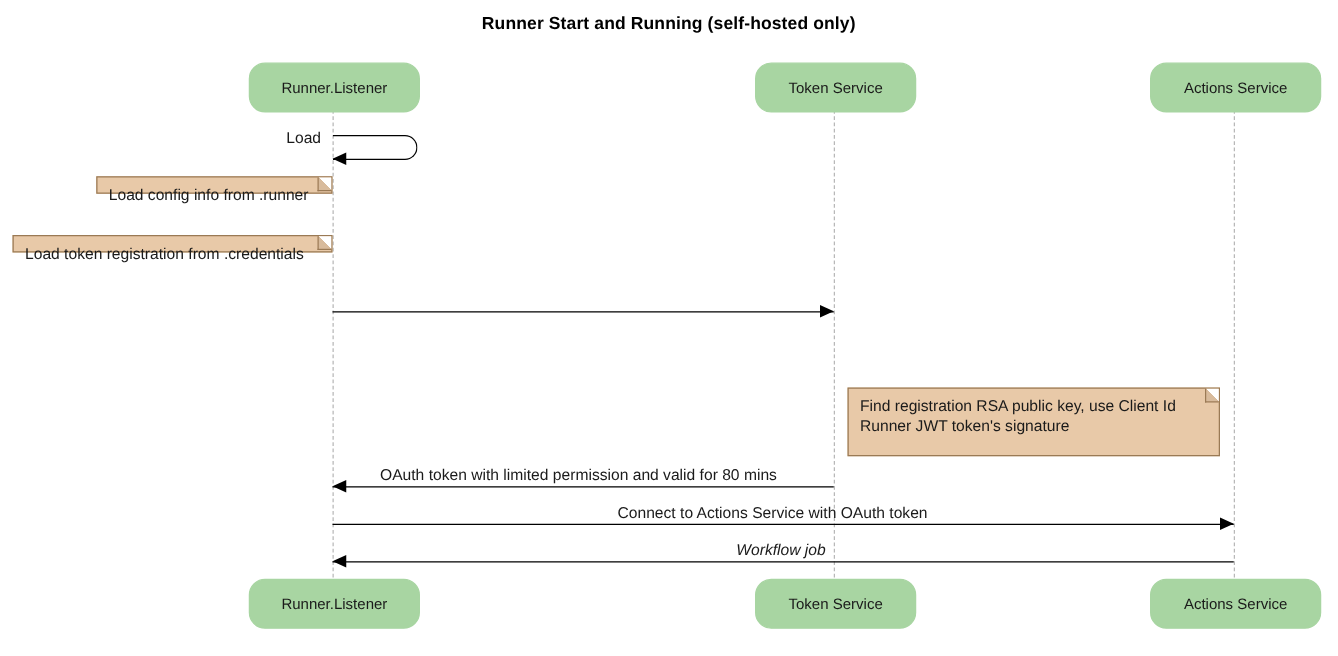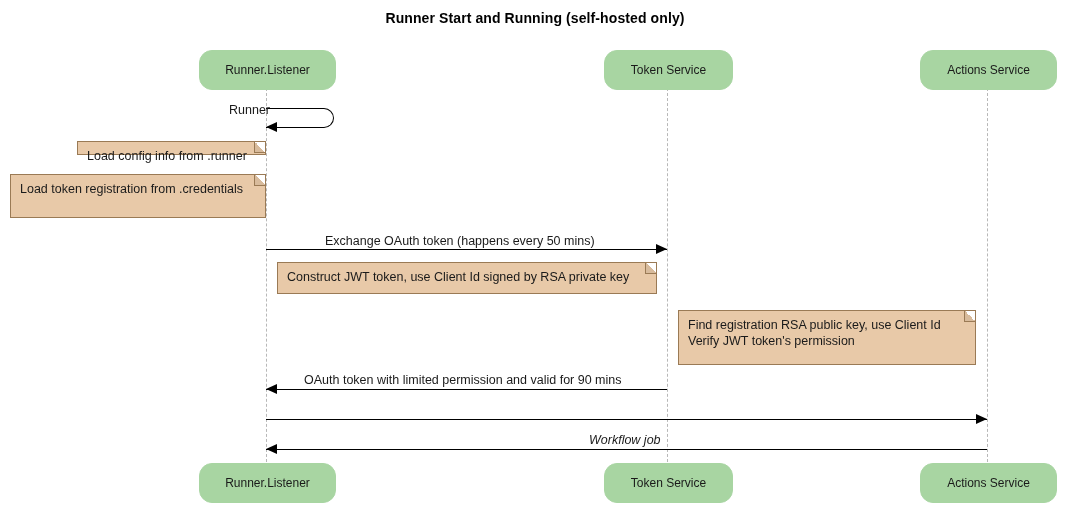--- a/index.html
+++ b/index.html
@@ -142,53 +142,49 @@
   <div class="lifeline" style="left:987px;"></div>
 
   <div class="participant" style="left:199px; top:50px; width:135px;">Runner.Listener</div>
   <div class="participant" style="left:604px; top:50px; width:127px;">Token Service</div>
   <div class="participant" style="left:920px; top:50px; width:135px;">Actions Service</div>
 
   <div class="participant" style="left:199px; top:463px; width:135px;">Runner.Listener</div>
   <div class="participant" style="left:604px; top:463px; width:127px;">Token Service</div>
   <div class="participant" style="left:920px; top:463px; width:135px;">Actions Service</div>
 
-  <div class="msg-label" style="left:229px; top:103px;">Runner</div>
+  <div class="msg-label" style="left:229px; top:103px;">Load</div>
   <div class="self-loop" style="left:266px; top:108px; width:68px; height:20px;"></div>
   <div class="arrow-head left" style="left:266px; top:122px;"></div>
 
   <div class="note" style="left:77px; top:141px; width:189px; height:14px;">
     <span class="fold"></span>
     <span class="note-text">Load config info from .runner</span>
   </div>
 
-  <div class="note" style="left:10px; top:174px; width:256px; height:44px;">
+  <div class="note" style="left:10px; top:188px; width:256px; height:14px;">
     <span class="fold"></span>
     <span class="note-text">Load token registration from .credentials</span>
   </div>
 
-  <div class="msg-label" style="left:325px; top:234px;">Exchange OAuth token (happens every 50 mins)</div>
   <div class="msg-line" style="left:266px; top:249px; width:401px;"></div>
   <div class="arrow-head right" style="left:656px; top:243.5px;"></div>
 
-  <div class="note" style="left:277px; top:262px; width:380px; height:32px;">
-    <span class="fold"></span>
-    <span class="note-text">Construct JWT token, use Client Id signed by RSA private key</span>
-  </div>
 
   <div class="note" style="left:678px; top:310px; width:298px; height:55px;">
     <span class="fold"></span>
     <span class="note-text">Find registration RSA public key, use Client Id</span><br>
-    <span class="note-text">Verify JWT token's permission</span>
+    <span class="note-text">Runner JWT token's signature</span>
   </div>
 
-  <div class="msg-label" style="left:304px; top:373px;">OAuth token with limited permission and valid for 90 mins</div>
+  <div class="msg-label" style="left:304px; top:373px;">OAuth token with limited permission and valid for 80 mins</div>
   <div class="msg-line" style="left:266px; top:389px; width:401px;"></div>
   <div class="arrow-head left" style="left:266px; top:383.5px;"></div>
 
+  <div class="msg-label" style="left:494px; top:403px;">Connect to Actions Service with OAuth token</div>
   <div class="msg-line" style="left:266px; top:419px; width:721px;"></div>
   <div class="arrow-head right" style="left:976px; top:413.5px;"></div>
 
   <div class="msg-label" style="left:589px; top:433px;font-style:italic;">Workflow job</div>
   <div class="msg-line" style="left:266px; top:449px; width:721px;"></div>
   <div class="arrow-head left" style="left:266px; top:443.5px;"></div>
 
 </div>
 
 </body></html>

